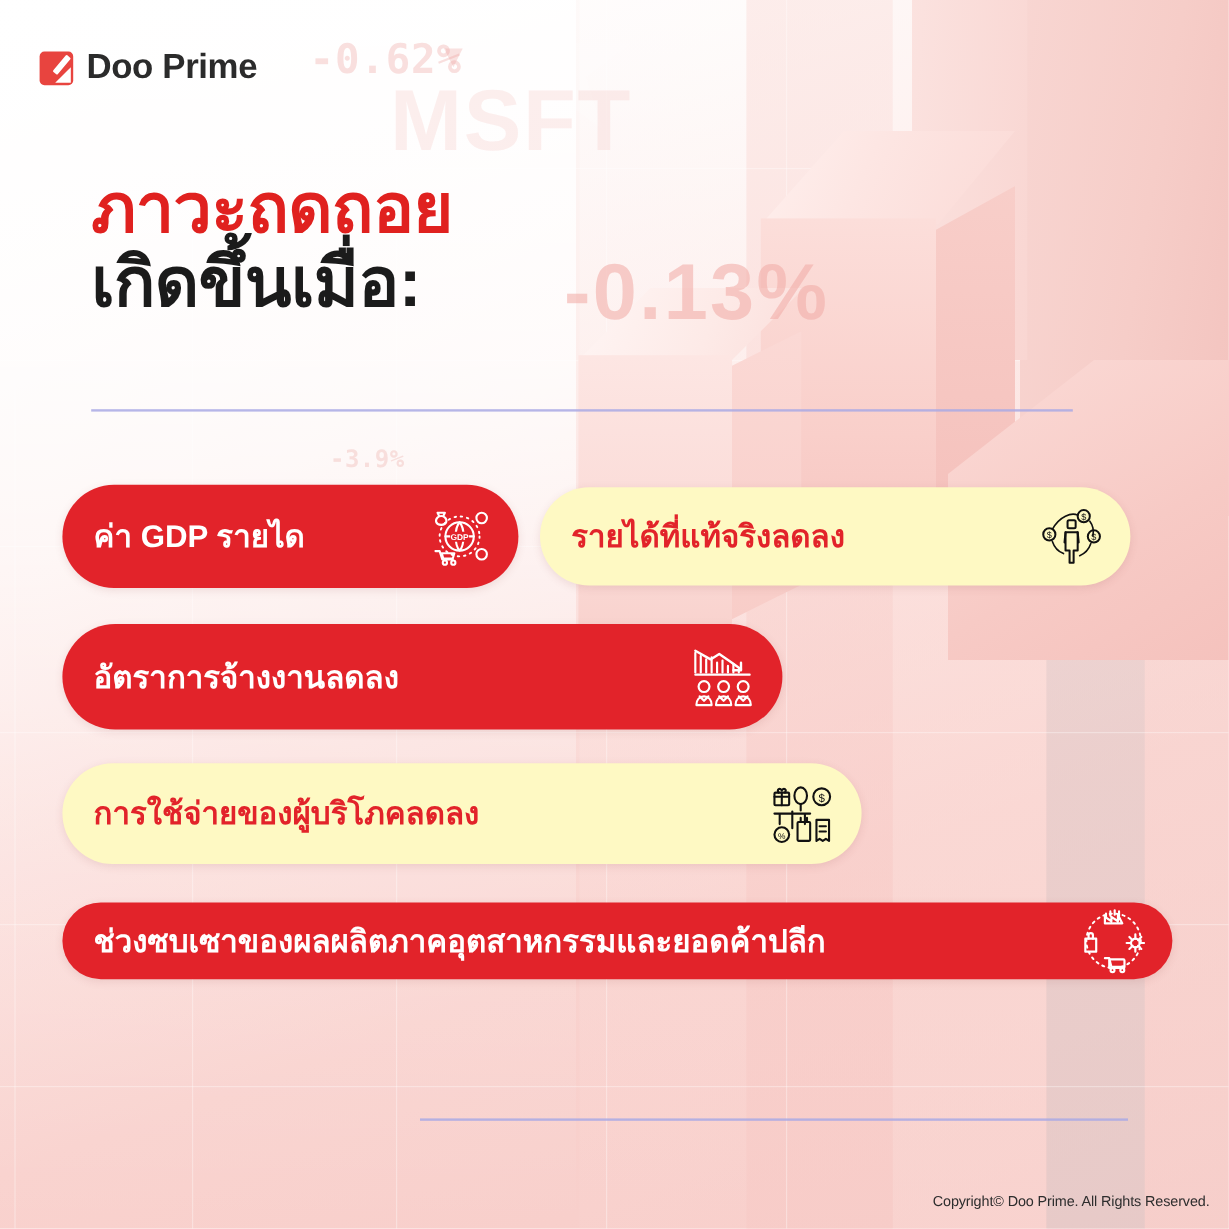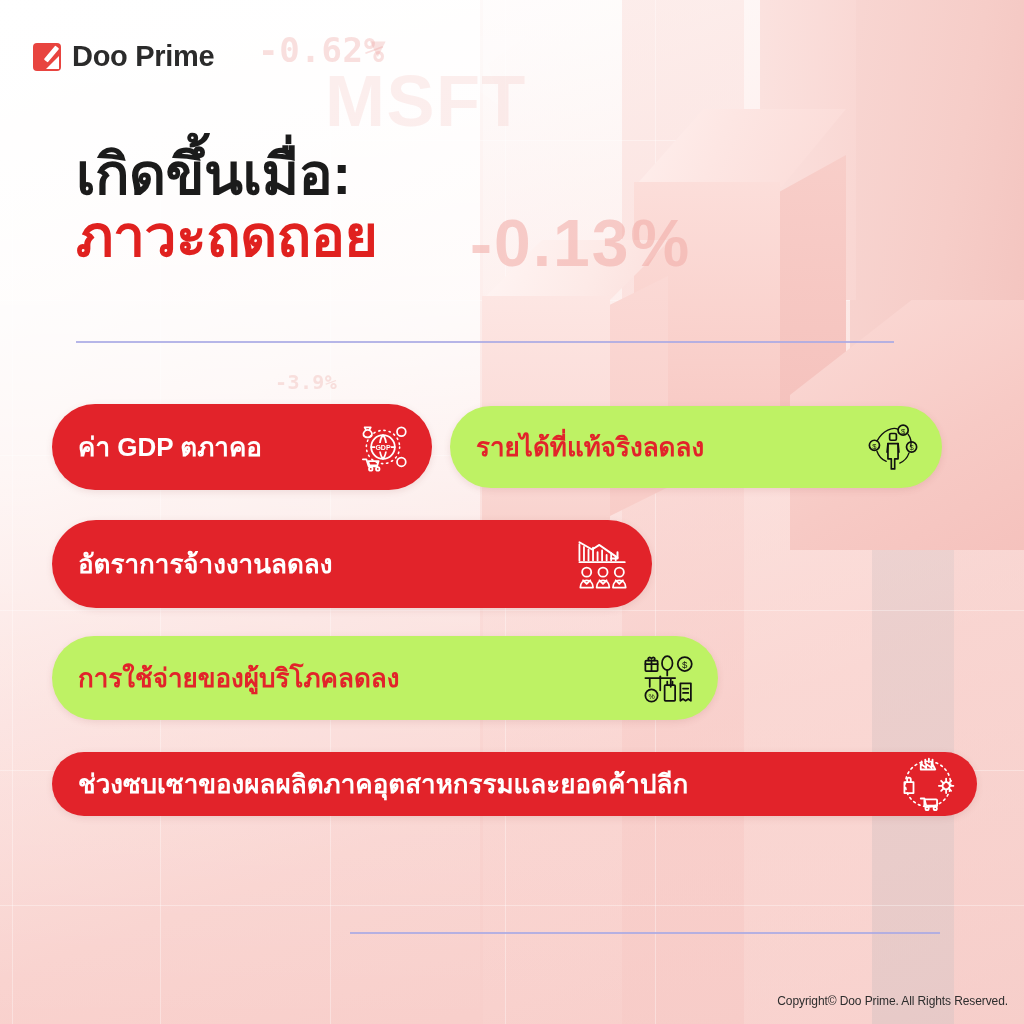--- a/index.html
+++ b/index.html
@@ -110,21 +110,21 @@
   
   #pills{ position:absolute; left:0; top:0; width:1024px; }
   .pill{
     position:absolute;
     display:flex; align-items:center;
     border-radius:999px;
     padding:0 18px 0 26px;
     box-shadow:0 2px 7px rgba(140,60,60,.13);
   }
   .pill-red{ background:#e2232a; }
-  .pill-gray{ background:#bef264; }
+  .pill-gray{ background:#fef9c3; }
   .pill-label{
     flex:1 1 auto;
     font-size:26px; font-weight:700; line-height:1.1;
     white-space:nowrap;
   }
   .label-white{ color:#ffffff; }
   .label-red{ color:#e2232a; }
   .pill-icon{
     flex:0 0 auto; width:62px; height:62px;
     display:flex; align-items:center; justify-content:center;
@@ -212,31 +212,31 @@
 
   <div id="logo">
     <div class="logo-mark">
       <div class="slash1"></div>
       <div class="slash2"></div>
     </div>
     <div class="logo-text">Doo Prime</div>
   </div>
 
   <div id="headline">
+    <div class="h-line h-red">ภาวะถดถอย</div>
     <div class="h-line h-dark">เกิดขึ้นเมื่อ:</div>
-    <div class="h-line h-red">ภาวะถดถอย</div>
   </div>
 
   <div class="divider" style="left:76px;top:341px;width:818px;"></div>
   <div class="divider" style="left:350px;top:932px;width:590px;"></div>
 
   <div id="pills">
 
     <div class="pill pill-red" style="left:52px;top:404px;width:380px;height:86px;">
-      <div class="pill-label label-white">ค่า GDP ตภาคอ</div>
+      <div class="pill-label label-white">ค่า GDP รายได</div>
       <div class="pill-icon">
         <svg viewBox="0 0 64 64" width="56" height="56" fill="none" stroke="#ffffff" stroke-width="2" stroke-linecap="round" stroke-linejoin="round">
           <circle cx="32" cy="32" r="13.5"></circle>
           <path d="M32 18.5c-5 5.5-5 21.5 0 27 5-5.5 5-21.5 0-27z"></path>
           <path d="M18.5 32h27"></path>
           <rect x="23" y="27.5" width="18" height="9.5" rx="2" fill="#e2232a" stroke="none"></rect>
           <text x="32" y="35" font-size="8" font-weight="bold" text-anchor="middle" fill="#ffffff" stroke="none" font-family="Liberation Sans, sans-serif">GDP</text>
           <circle cx="32" cy="32" r="19" stroke-dasharray="1.5 4.5" stroke-width="1.8"></circle>
 
           <path d="M11 14c2-2 5-2 7 0 2.5 2.5 2 7-3.5 7S8.5 16.5 11 14z"></path>

